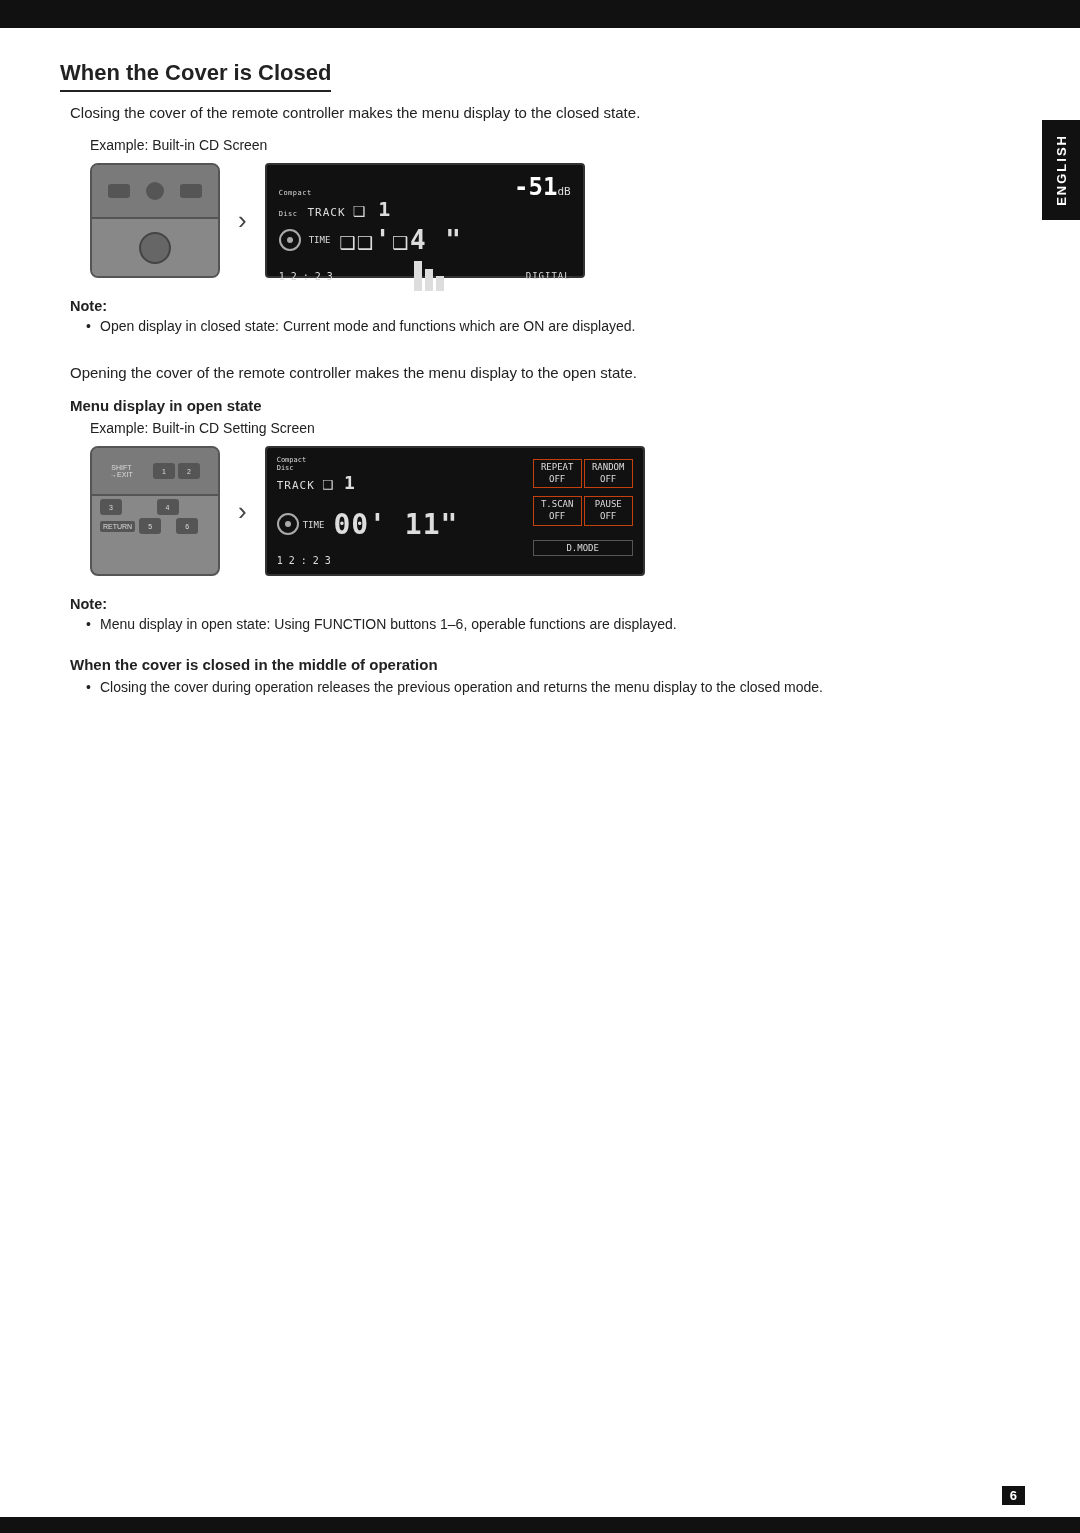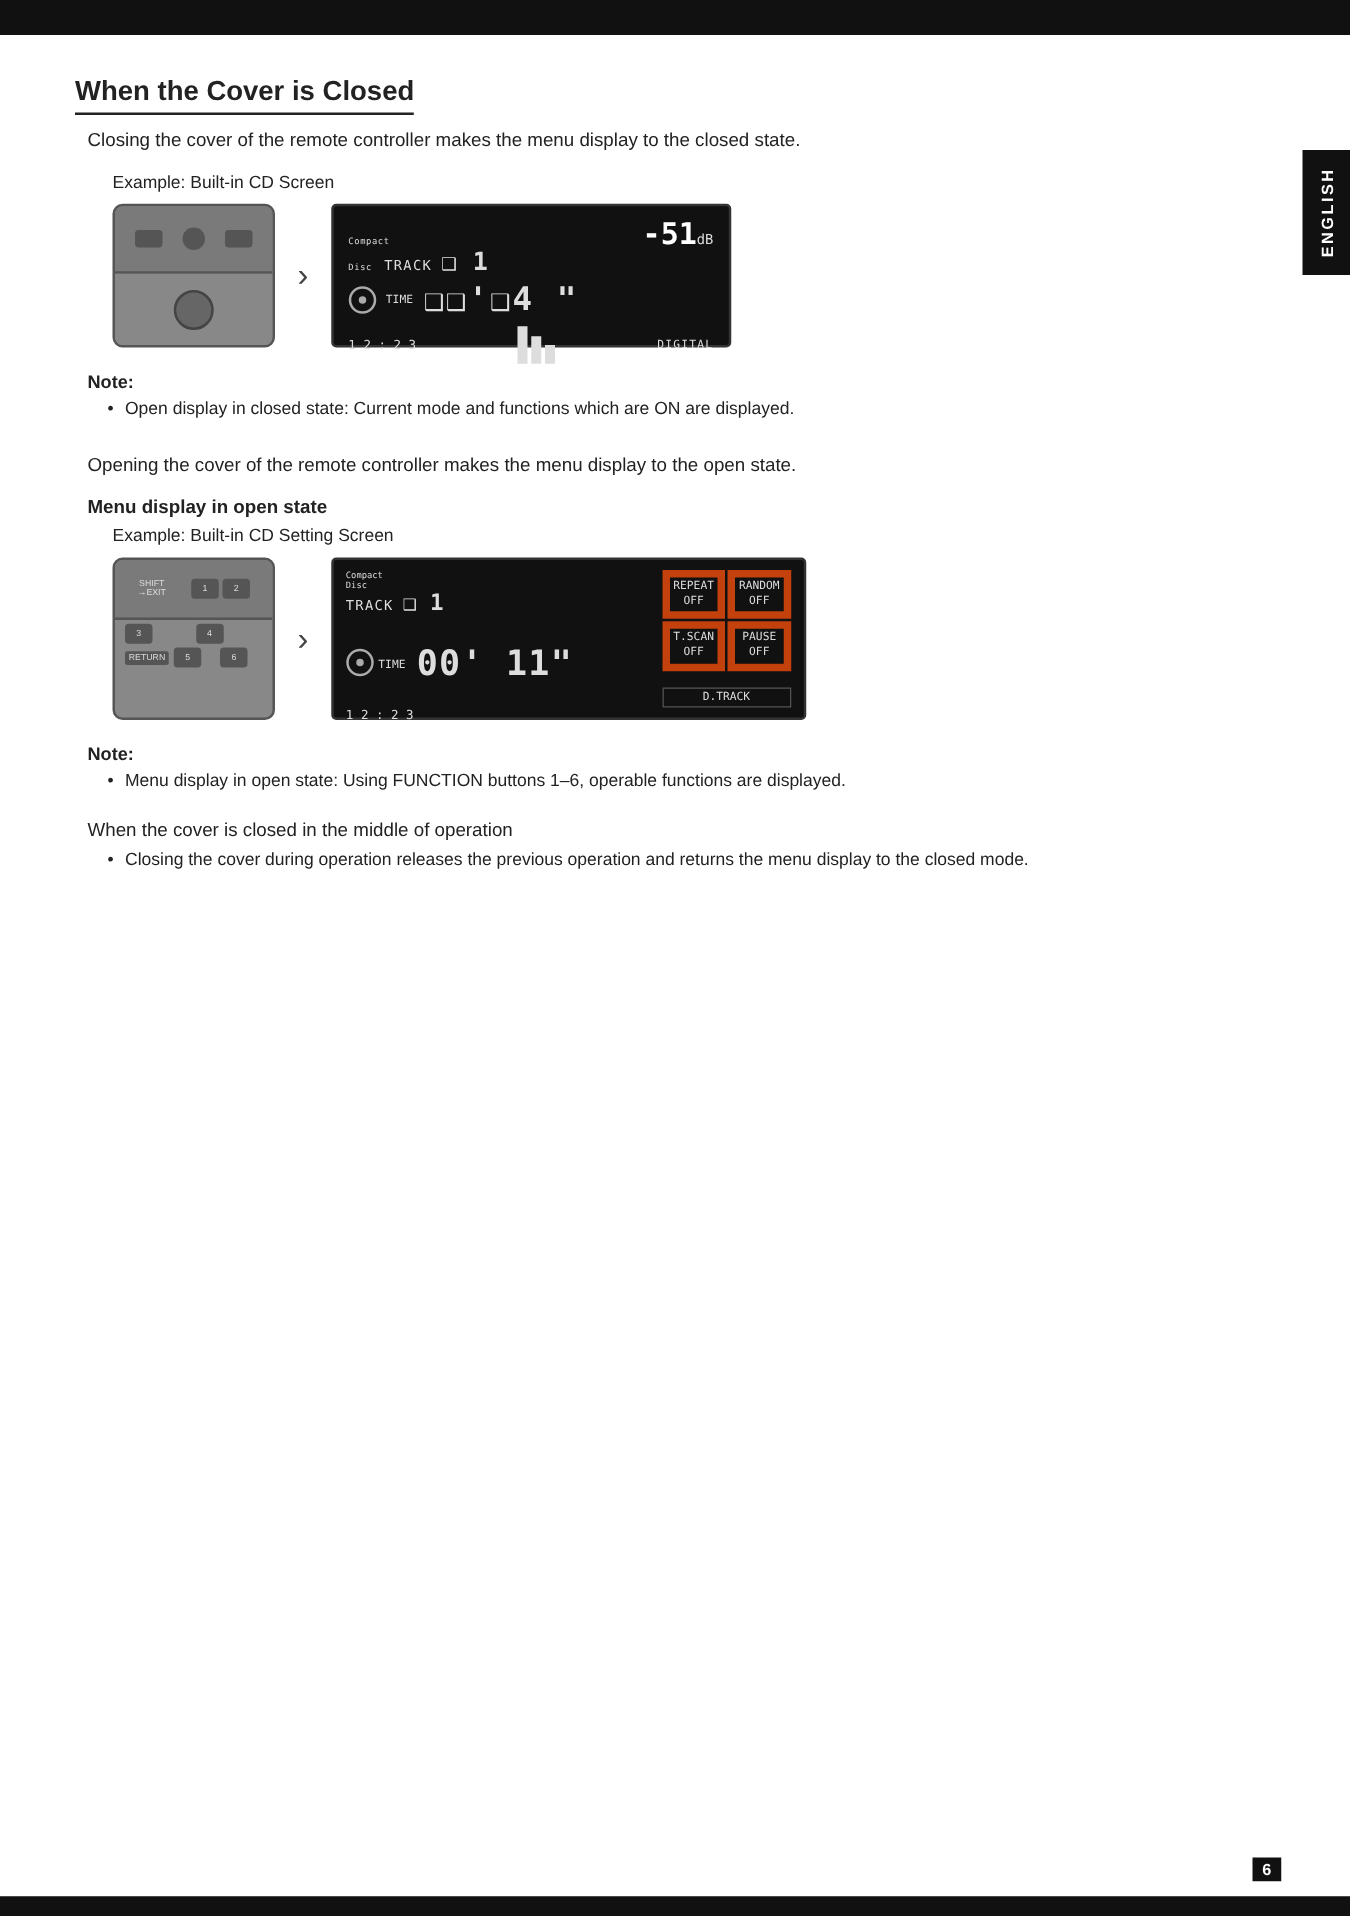--- a/index.html
+++ b/index.html
@@ -321,21 +321,21 @@
       display: grid;
       grid-template-columns: 1fr 1fr;
       grid-template-rows: repeat(3, 1fr);
       gap: 2px;
       font-size: 9px;
       text-align: center;
       align-items: center;
       min-width: 100px;
     }
     .cd-disp-open-cell {
-      border: 6px solid #c2410c;
+      border: 1px solid #c2410c;
       padding: 2px 3px;
       line-height: 1.3;
     }
     .cd-disp-open-cell-full {
       grid-column: span 2;
       border: 1px solid #555;
       padding: 2px 3px;
     }
 
     .bottom-bar {
@@ -492,36 +492,36 @@
             </div>
           </div>
         </div>
         <div style="font-size:10px; margin-top:6px;">1 2 : 2 3</div>
       </div>
       <div class="cd-disp-open-right">
         <div class="cd-disp-open-cell">REPEAT<br>OFF</div>
         <div class="cd-disp-open-cell">RANDOM<br>OFF</div>
         <div class="cd-disp-open-cell">T.SCAN<br>OFF</div>
         <div class="cd-disp-open-cell">PAUSE<br>OFF</div>
-        <div class="cd-disp-open-cell-full">D.TRACK</div>
+        <div class="cd-disp-open-cell-full">D.MODE</div>
       </div>
     </div>
   </div>
 
   
   <div class="note-section">
     <p class="note-title">Note:</p>
     <ul>
       <li class="note-item">Menu display in open state: Using FUNCTION buttons 1–6, operable functions are displayed.</li>
     </ul>
   </div>
 
   
   <div class="note-section" style="margin-top:16px;">
-    <p class="subsection-title" style="margin-left:0; font-weight:normal;">When the cover is closed in the middle of operation</p>
+    <p class="subsection-title" style="margin-left:0; font-weight:bold;">When the cover is closed in the middle of operation</p>
     <ul>
       <li class="note-item">Closing the cover during operation releases the previous operation and returns the menu display to the closed mode.</li>
     </ul>
   </div>
 
 </div>
 
 <div class="page-number">
   <span class="page-number-box">6</span>
 </div>

